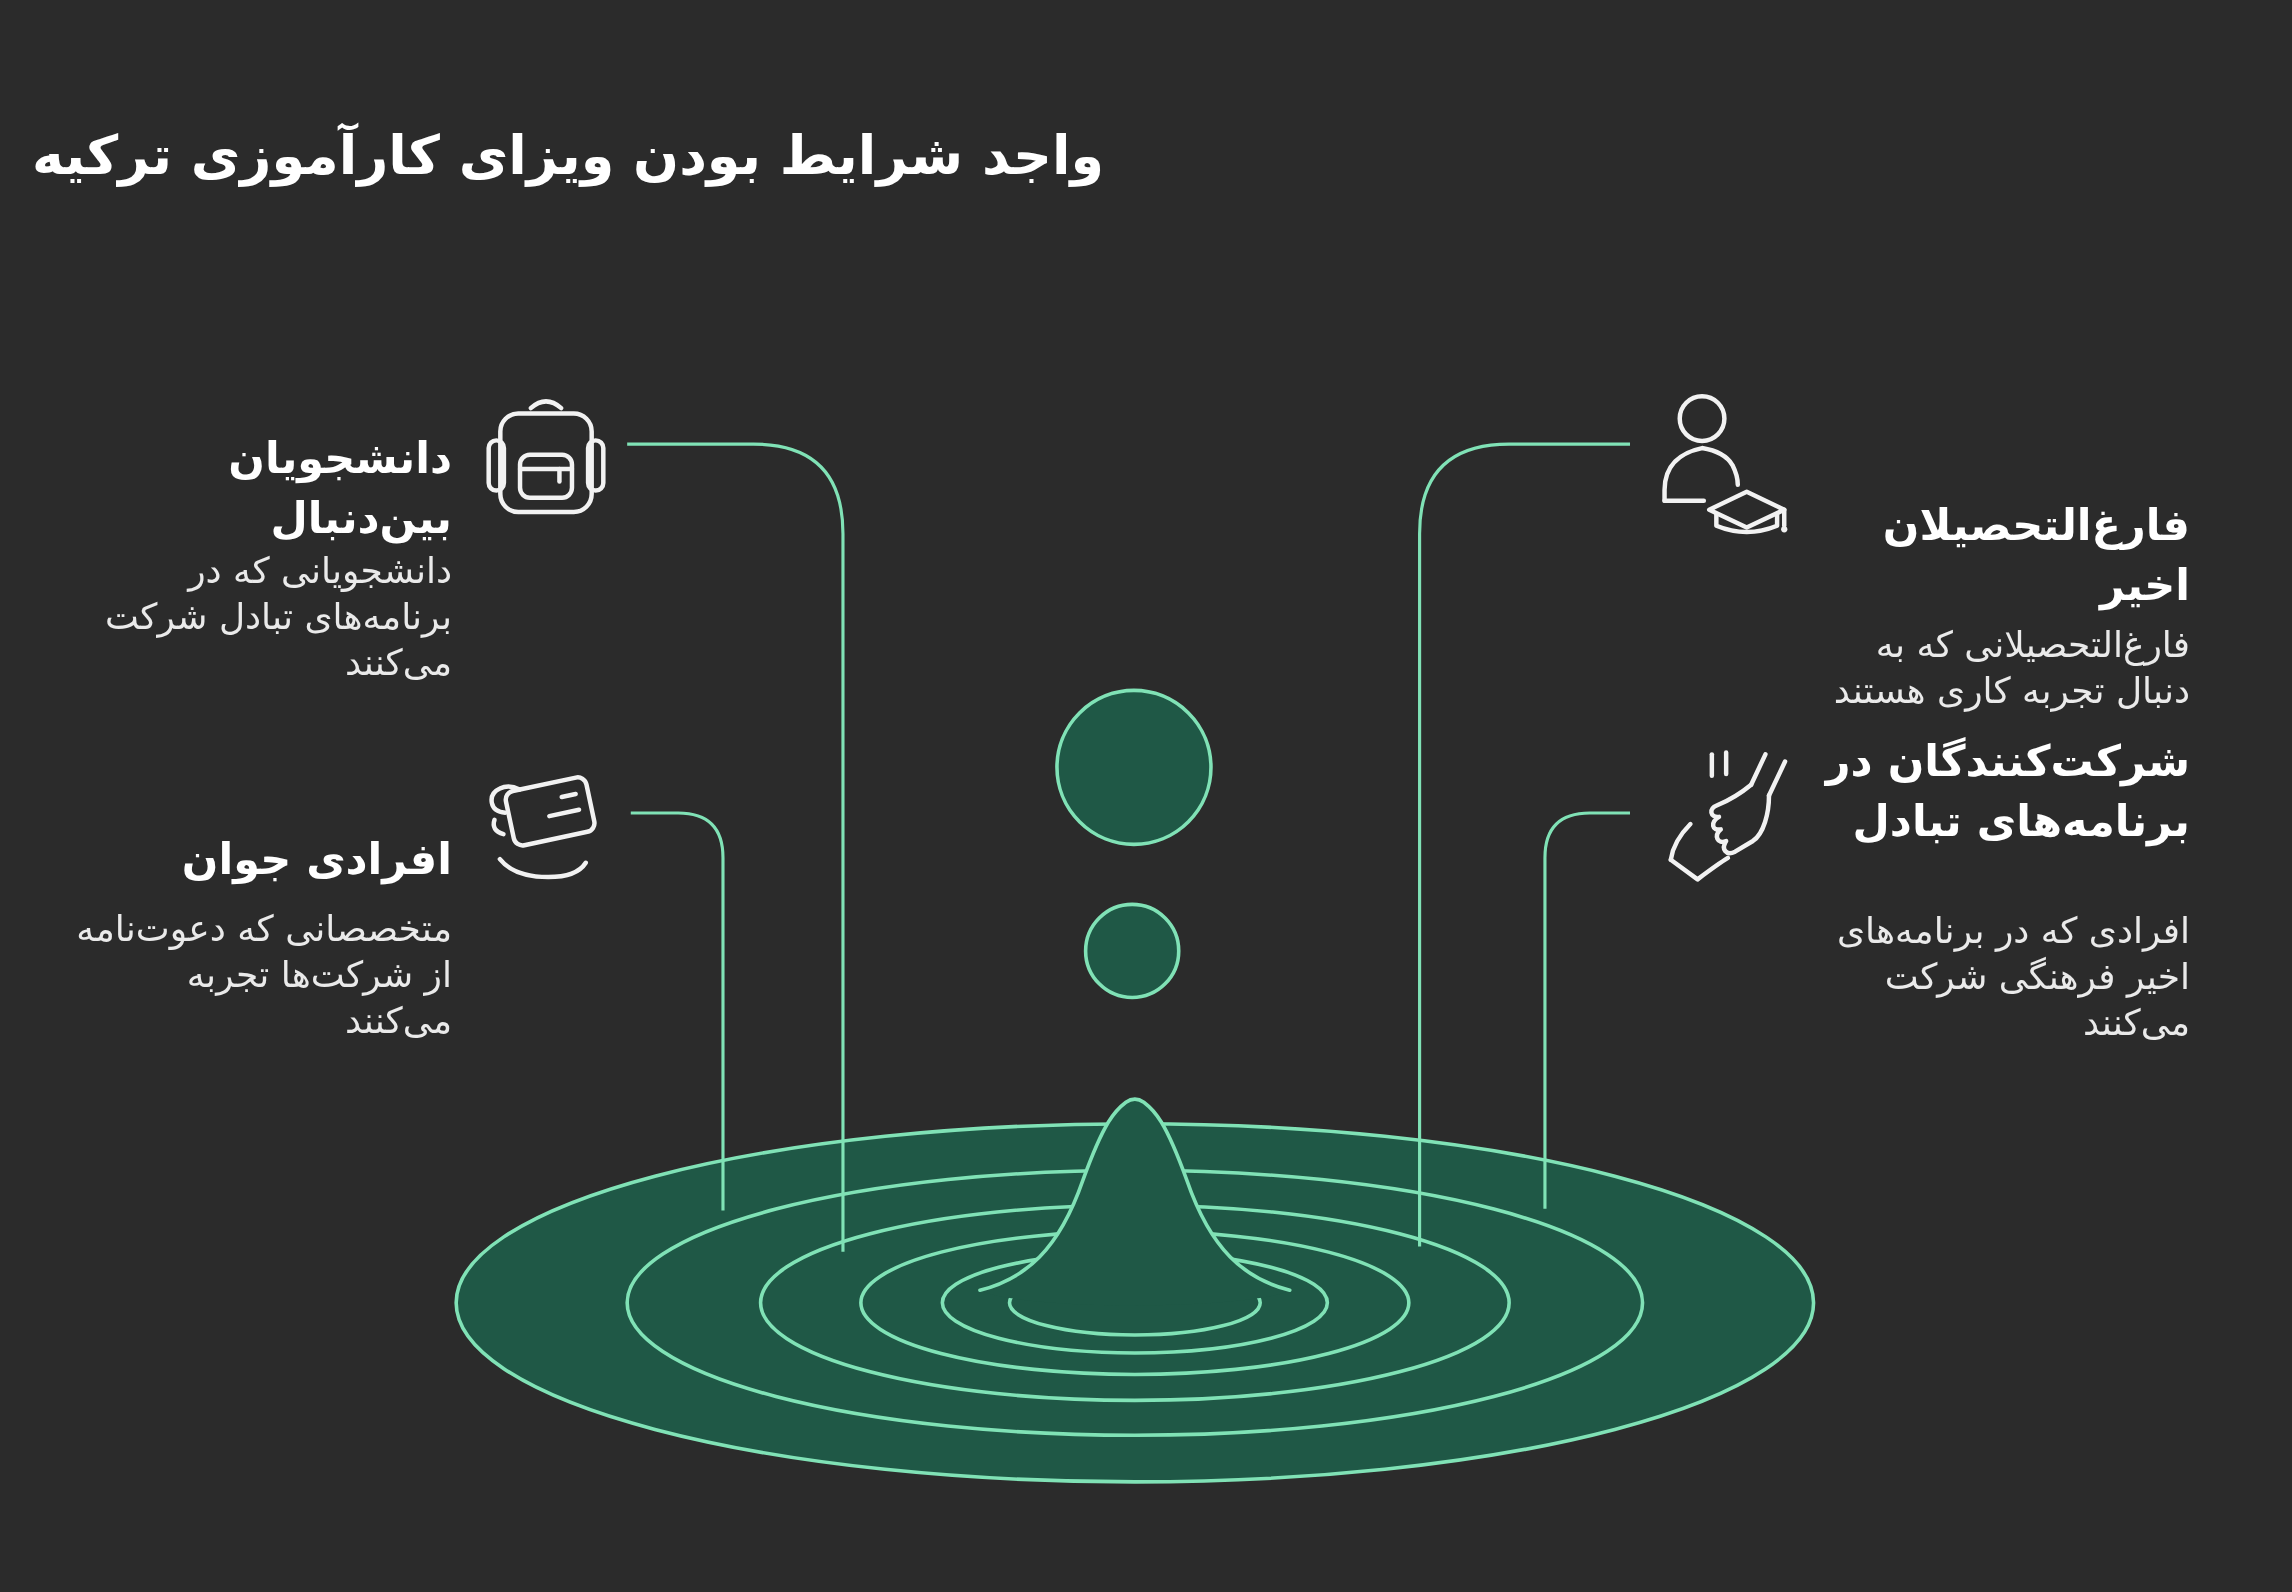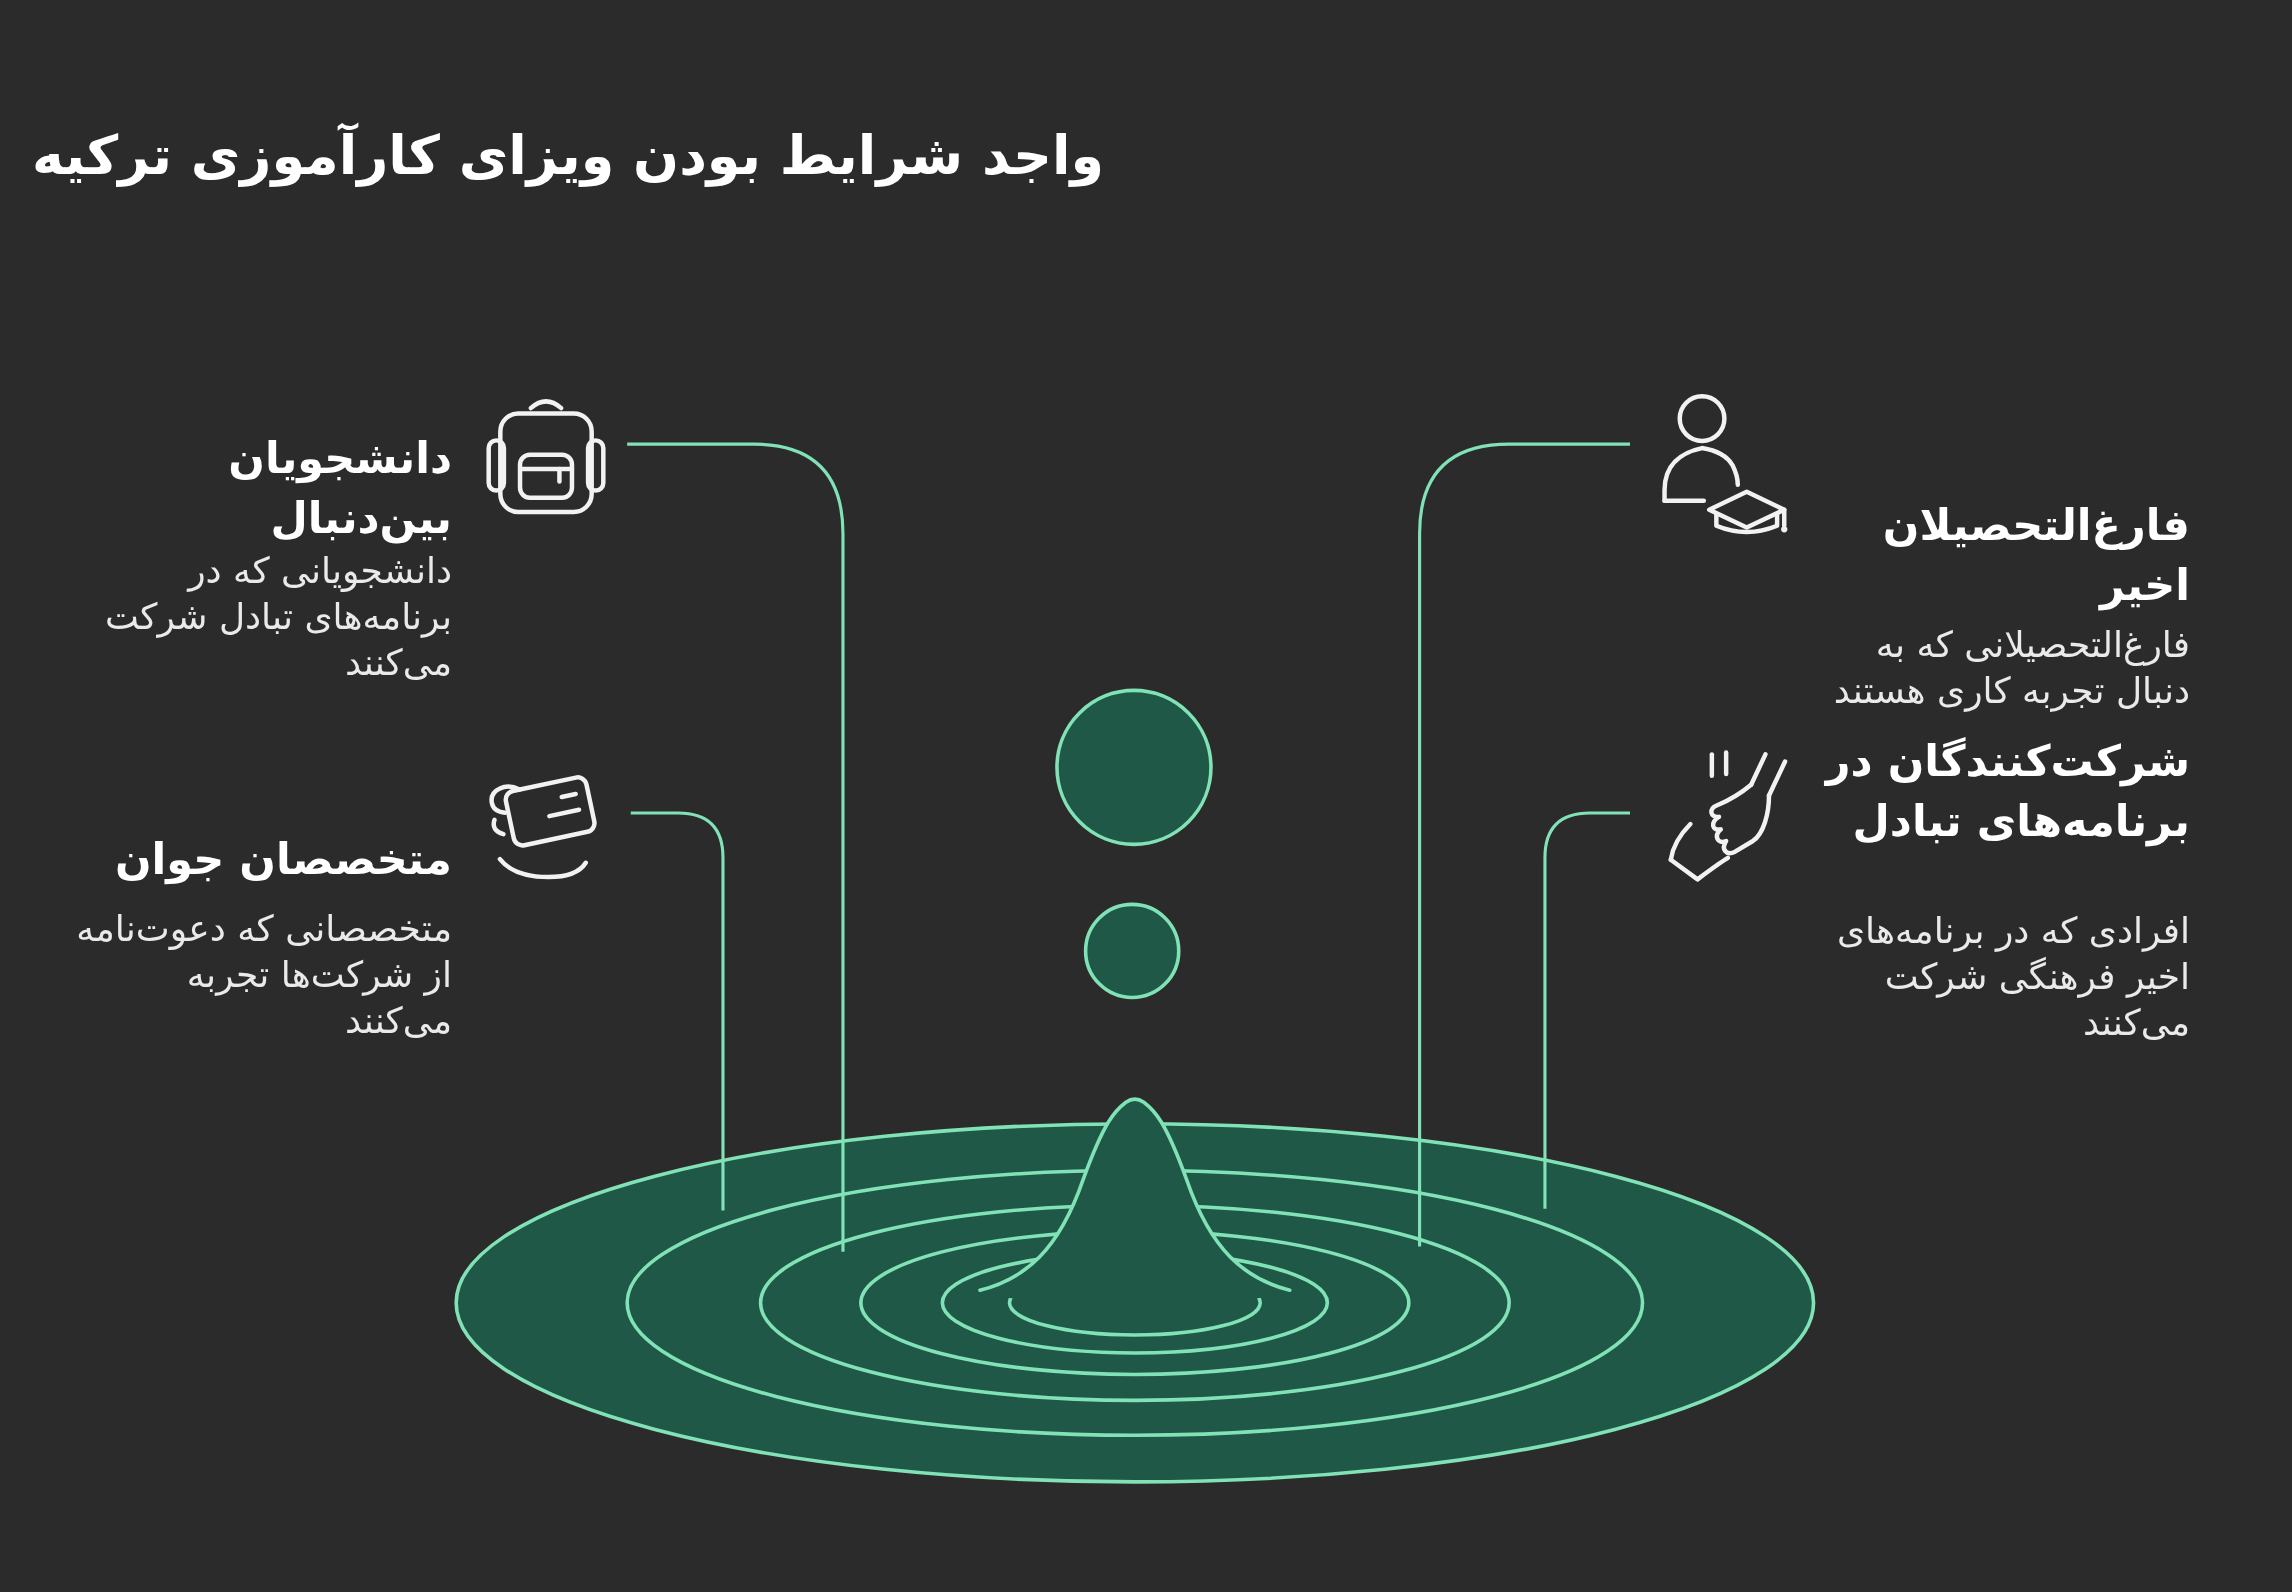--- a/index.html
+++ b/index.html
@@ -93,21 +93,21 @@
   <g transform="rotate(-12 74 58)">
     <rect class="icon" x="30" y="28" width="92" height="62" rx="10"></rect>
     <path class="icon" d="M 92 46 H 108"></path>
     <path class="icon" d="M 74 64 H 108"></path>
   </g>
   <path class="icon" d="M 42 34 Q 30 28 20 33 Q 9 38 11 49 Q 13 59 26 60"></path>
   <path class="icon" d="M 14 68 Q 10 80 24 84"></path>
   <path class="icon" d="M 20 112 Q 36 132 74 132 Q 106 132 116 116"></path>
 </svg>
 <div class="abs txt heading col-left" style="top:829px">
-  <div>متخصصان جوان</div>
+  <div>افرادی جوان</div>
 </div>
 <div class="abs txt desc col-left" style="top:906px">
   <div>متخصصانی که دعوت‌نامه</div>
   <div>از شرکت‌ها تجربه</div>
   <div>می‌کنند</div>
 </div>
 
 <svg class="abs" style="left:1657px;top:390px" width="133" height="159" viewBox="0 0 148 178">
   <circle class="icon" cx="50" cy="32" r="25"></circle>
   <path class="icon" d="M 8 124 L 8 112 C 8 84 26 70 50 65 C 68 68 78 74 84 84 C 88 92 90 100 90 106"></path>

